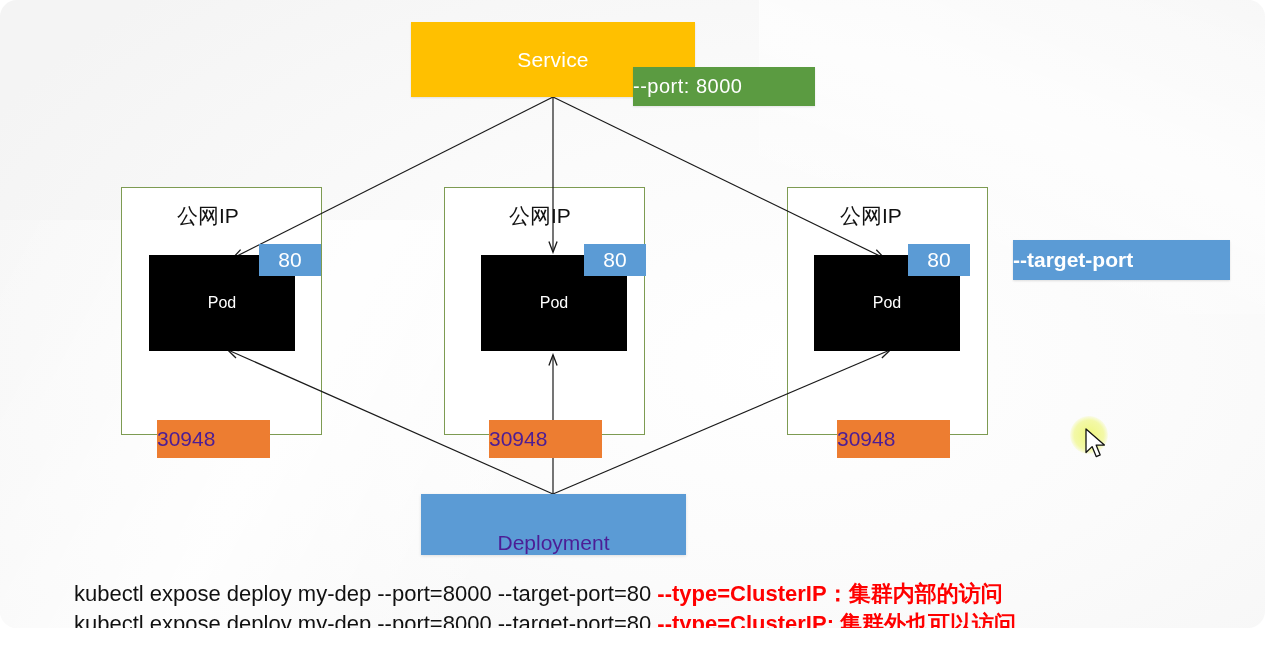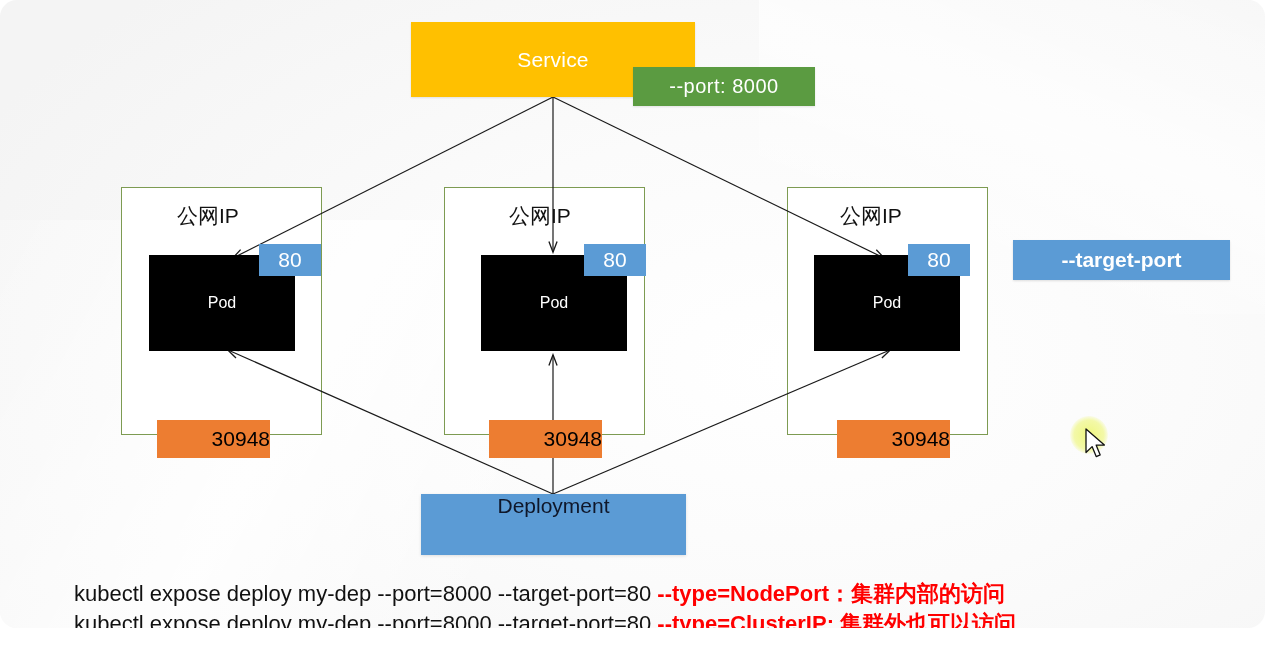--- a/index.html
+++ b/index.html
@@ -60,21 +60,21 @@
     font-size: 21px;
     letter-spacing: .2px;
     z-index: 5;
     box-shadow: 0 1px 2px rgba(0,0,0,.10);
   }
   
   .port-tag {
     left: 633px; top: 67px; width: 182px; height: 39px;
     background: #5B9B41;
     color: #ffffff;
-    display: flex; align-items: center; justify-content: center;
+    display: flex; align-items: center; 
     font-size: 20px;
     letter-spacing: .5px;
     z-index: 6;
     box-shadow: 0 1px 2px rgba(0,0,0,.10);
   }
 
   
   .node-label {
     position: absolute;
     font-size: 21px;
@@ -105,44 +105,44 @@
     width: 62px; height: 32px;
     background: #5B9BD5;
     color: #ffffff;
     display: flex; align-items: center; justify-content: center;
     font-size: 21px;
     z-index: 6;
   }
   .badge-nodeport {
     width: 113px; height: 38px;
     background: #ED7D31;
-    color: #000000;
-    display: flex; align-items: center; justify-content: flex-end;
+    color: #4c1d95;
+    display: flex; align-items: center; justify-content: flex-start;
     font-size: 21px;
     z-index: 6;
   }
 
   
   .target-port-tag {
     left: 1013px; top: 240px; width: 217px; height: 40px;
     background: #5B9BD5;
     color: #ffffff;
-    display: flex; align-items: center; justify-content: center;
+    display: flex; align-items: center; 
     font-size: 21px;
     font-weight: bold;
     z-index: 6;
     box-shadow: 0 1px 2px rgba(0,0,0,.12);
   }
 
   
   .deployment-box {
     left: 421px; top: 494px; width: 265px; height: 61px;
     background: #5B9BD5;
-    color: #0f172a;
-    display: flex; align-items: flex-start; justify-content: center;
+    color: #4c1d95;
+    display: flex; align-items: flex-end; justify-content: center;
     font-size: 21px;
     z-index: 5;
     box-shadow: 0 1px 3px rgba(0,0,0,.12);
   }
 
   
   .cmd-block {
     position: absolute;
     left: 74px; top: 579px;
     z-index: 5;
@@ -243,21 +243,21 @@
   <div class="box target-port-tag">
     <span>--target-port</span>
   </div>
 
   <div class="box deployment-box">
     <span>Deployment</span>
   </div>
 
   <div class="cmd-block">
     <div class="cmd-line">
-      <span>kubectl expose deploy my-dep --port=8000 --target-port=80 </span><span class="cmd-red">--type=NodePort：集群内部的访问</span>
+      <span>kubectl expose deploy my-dep --port=8000 --target-port=80 </span><span class="cmd-red">--type=ClusterIP：集群内部的访问</span>
     </div>
     <div class="cmd-line">
       <span>kubectl expose deploy my-dep --port=8000 --target-port=80 </span><span class="cmd-red">--type=ClusterIP: 集群外也可以访问</span>
     </div>
   </div>
 
   <div class="cursor-wrap">
     <div class="cursor-glow"></div>
     <svg class="cursor-arrow" width="26" height="34" viewBox="0 0 26 34">
       <path d="M2,1 L2,24.5 L8.1,18.6 L12.2,28.6 L16.2,26.9 L12.2,17.2 L20.4,17.0 Z" fill="#ffffff" stroke="#111111" stroke-width="1.3" stroke-linejoin="round"></path>

